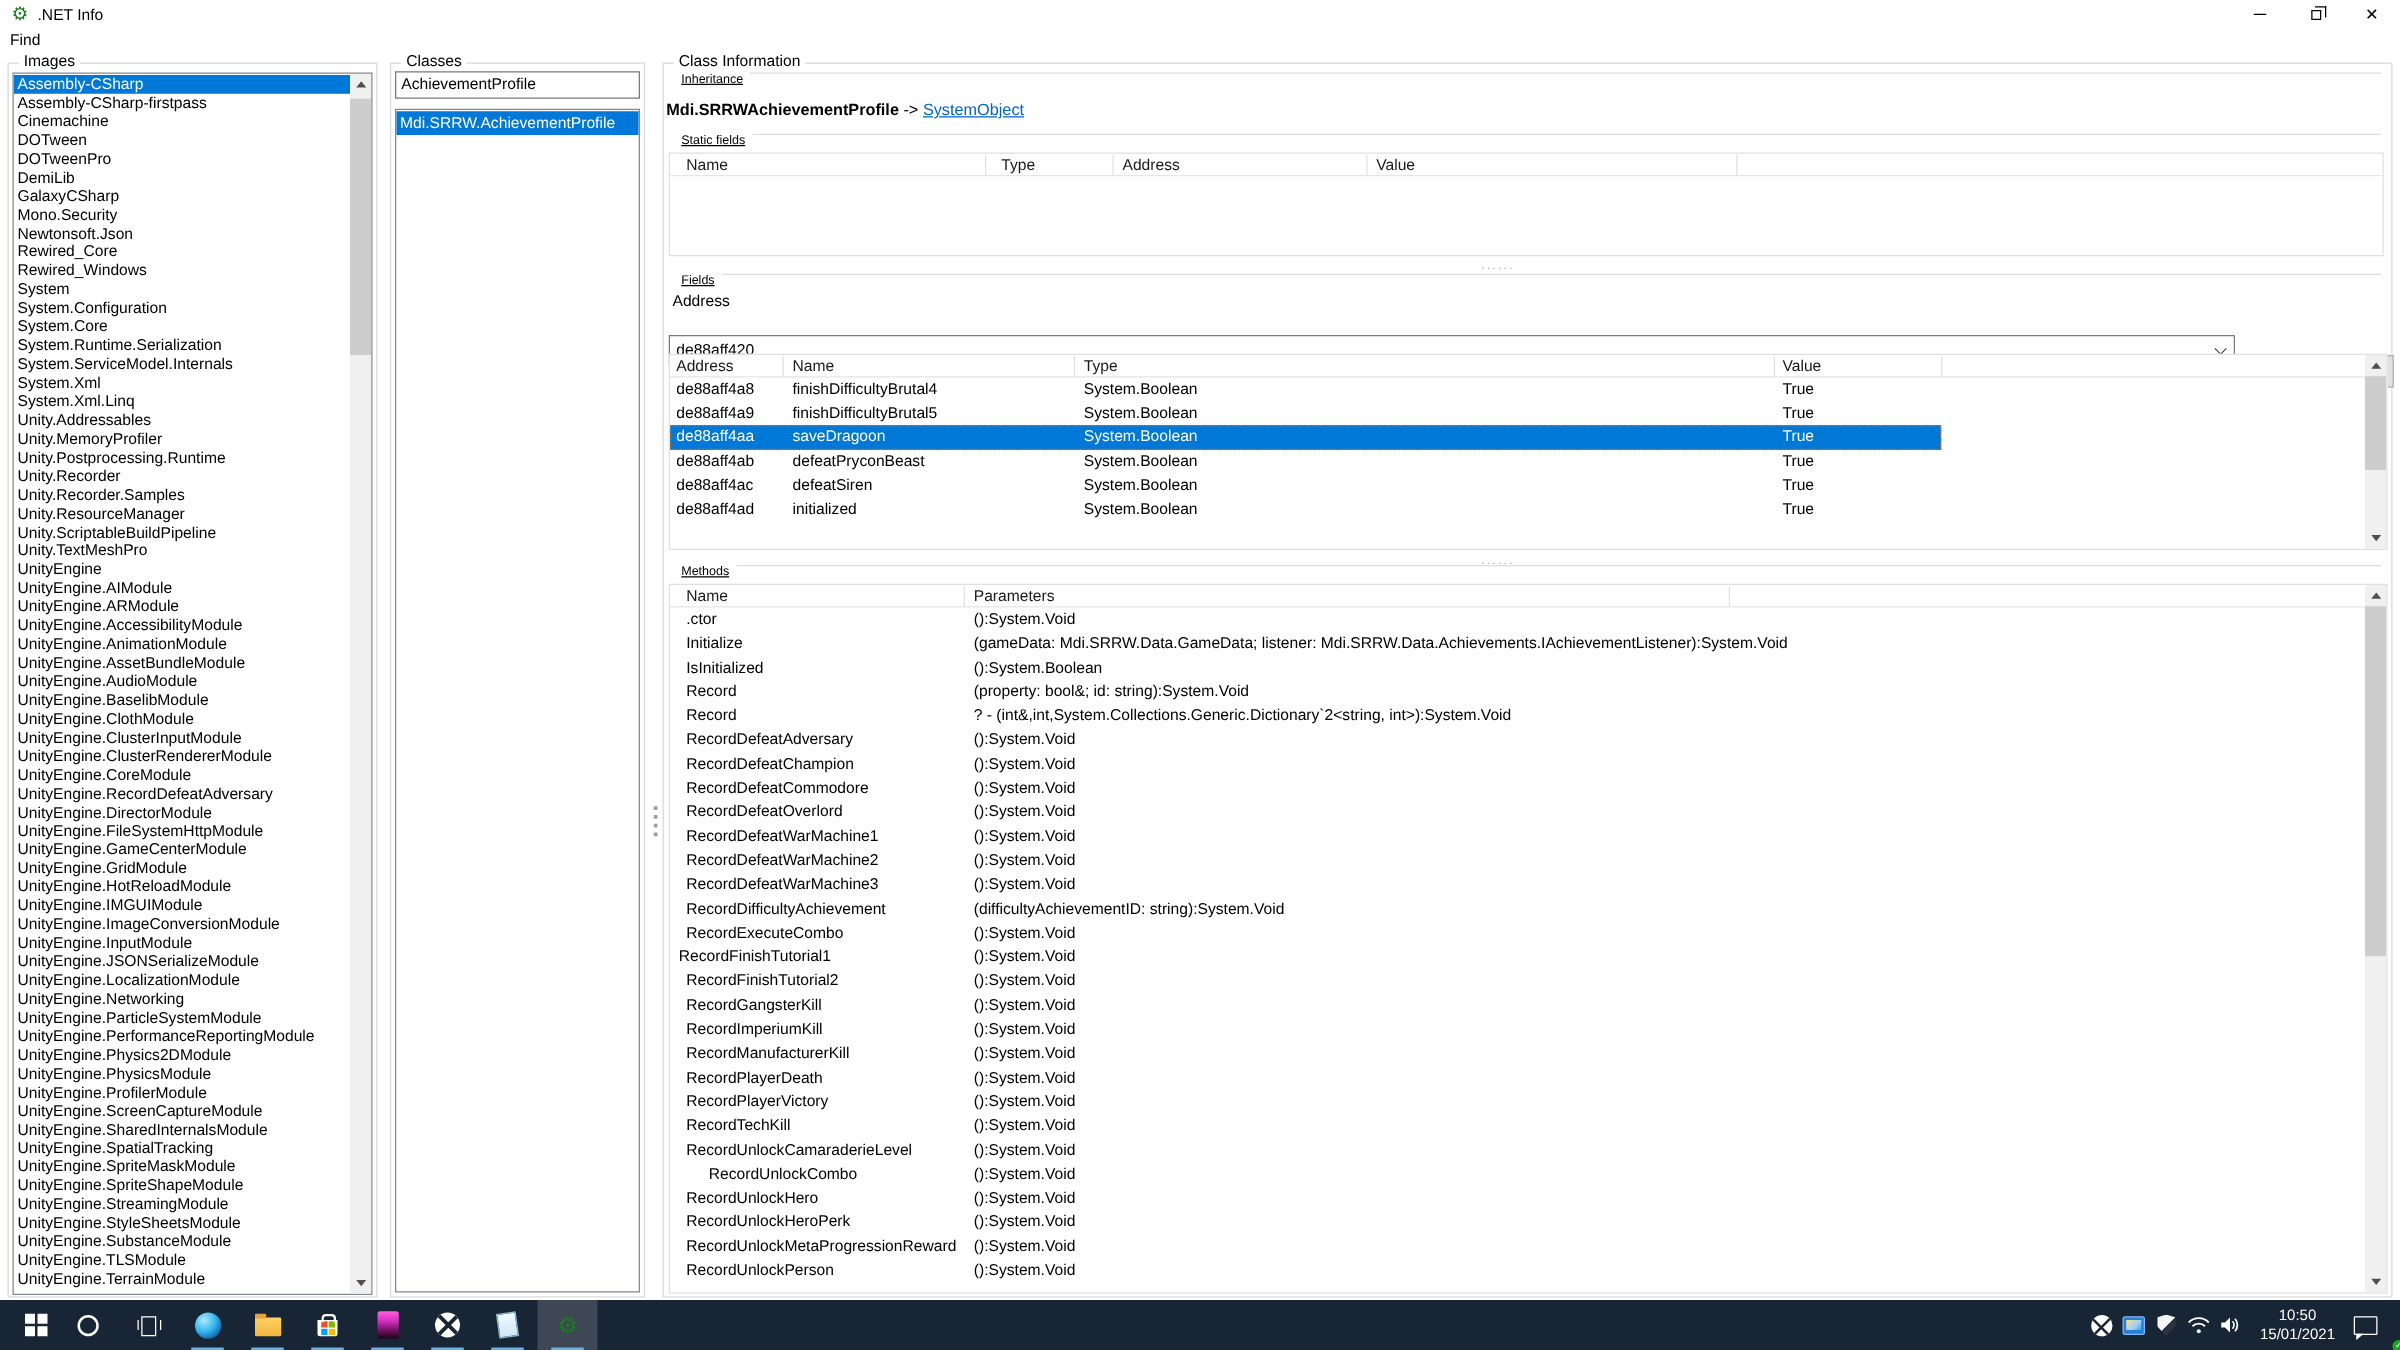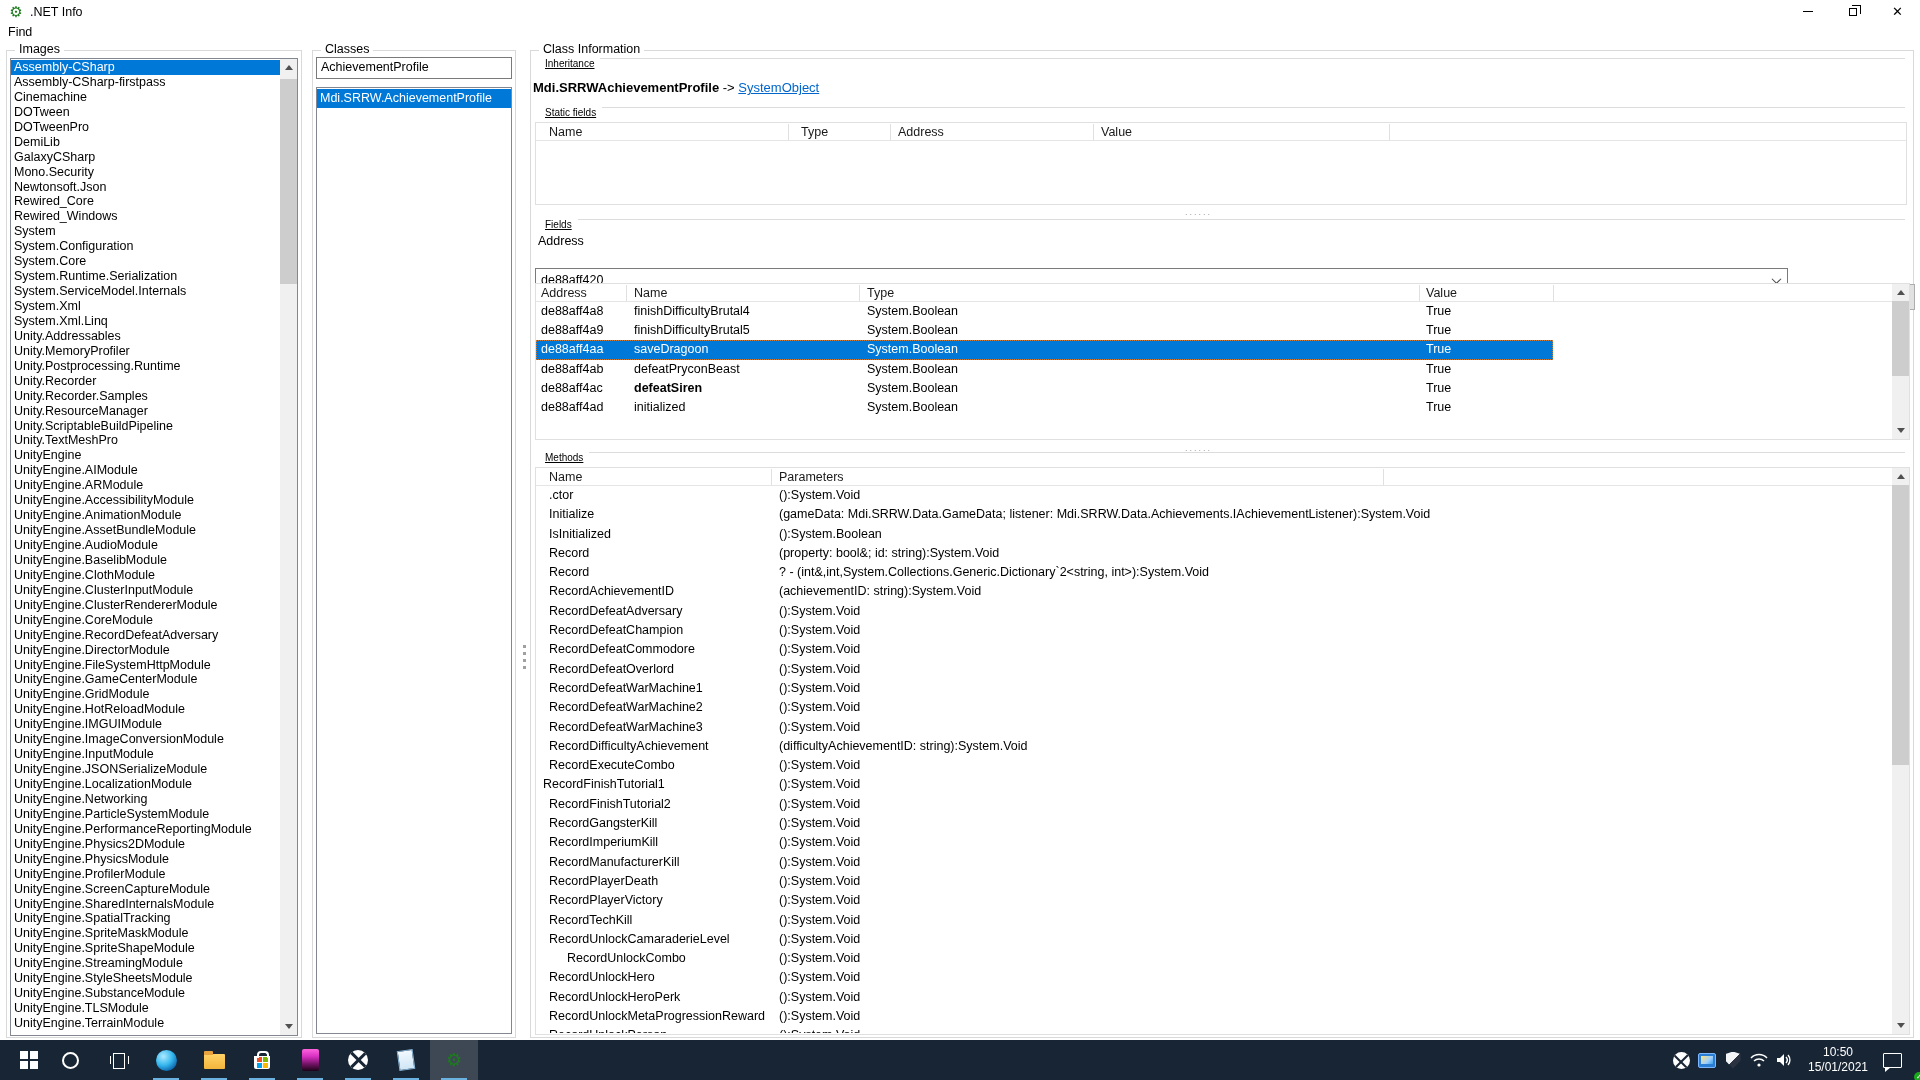--- a/index.html
+++ b/index.html
@@ -304,21 +304,21 @@
         <span style="left: 890px;">True</span>
       </div>
       <div class="trow">
         <span style="left: 5px;">de88aff4ab</span>
         <span style="left: 98px; text-align: center;">defeatPryconBeast</span>
         <span style="left: 331px;">System.Boolean</span>
         <span style="left: 890px;">True</span>
       </div>
       <div class="trow">
         <span style="left: 5px;">de88aff4ac</span>
-        <span style="left: 98px; font-weight: bold;">defeatSiren</span>
+        <span style="left: 98px;">defeatSiren</span>
         <span style="left: 331px;">System.Boolean</span>
         <span style="left: 890px;">True</span>
       </div>
       <div class="trow">
         <span style="left: 5px;">de88aff4ad</span>
         <span style="left: 98px;">initialized</span>
         <span style="left: 331px;">System.Boolean</span>
         <span style="left: 890px;">True</span>
       </div>
     </div>
@@ -360,24 +360,20 @@
       </div>
       <div class="mrow">
         <span style="left: 13px;">Record</span>
         <span style="left: 243px;">(property: bool&amp;; id: string):System.Void</span>
       </div>
       <div class="mrow">
         <span style="left: 13px;">Record</span>
         <span style="left: 243px;">? - (int&amp;,int,System.Collections.Generic.Dictionary`2&lt;string, int&gt;):System.Void</span>
       </div>
       <div class="mrow">
-        <span style="left: 13px;">RecordAchievementID</span>
-        <span style="left: 243px;">(achievementID: string):System.Void</span>
-      </div>
-      <div class="mrow">
         <span style="left: 13px;">RecordDefeatAdversary</span>
         <span style="left: 243px;">():System.Void</span>
       </div>
       <div class="mrow">
         <span style="left: 13px;">RecordDefeatChampion</span>
         <span style="left: 243px;">():System.Void</span>
       </div>
       <div class="mrow">
         <span style="left: 13px;">RecordDefeatCommodore</span>
         <span style="left: 243px;">():System.Void</span>

